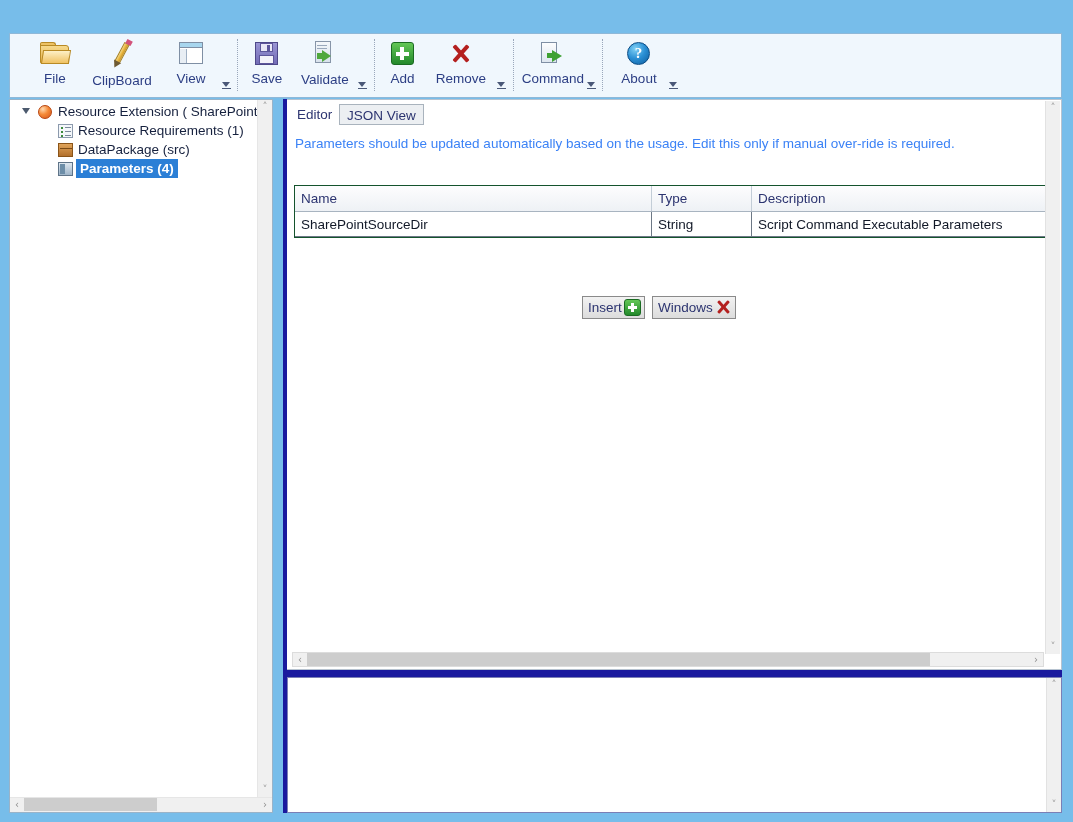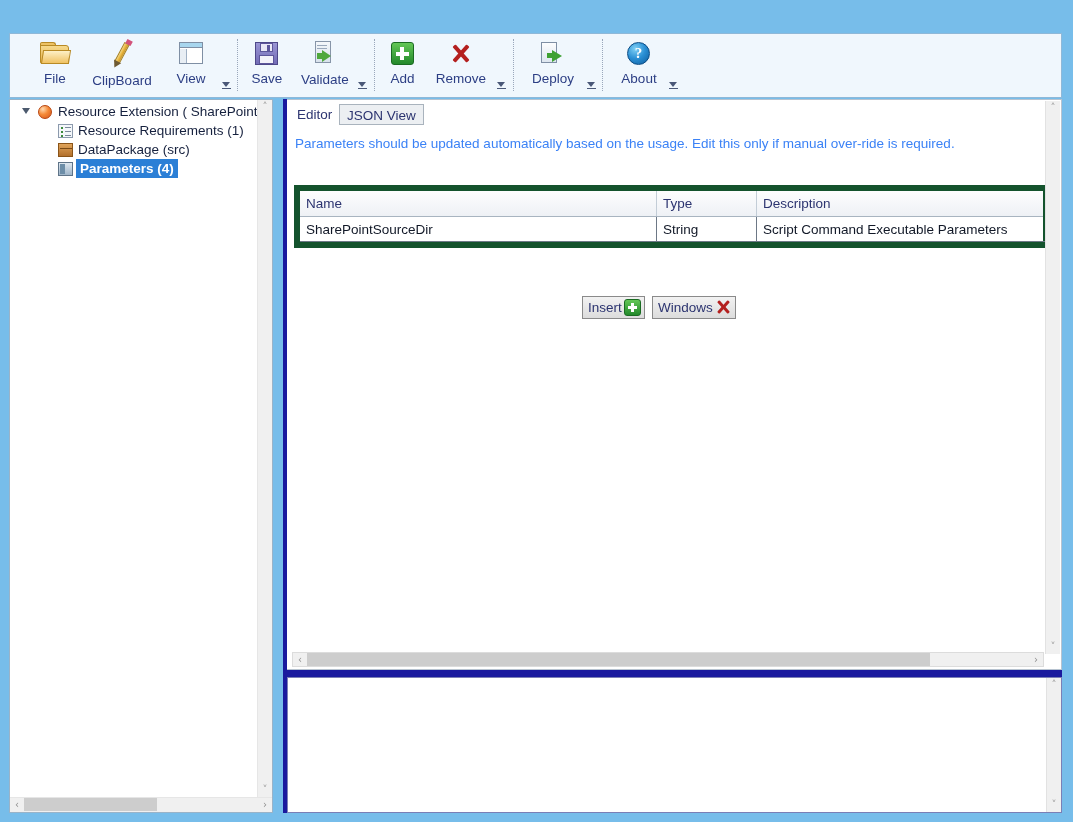--- a/index.html
+++ b/index.html
@@ -553,21 +553,21 @@
     color: #3b82f6;
     white-space: nowrap;
   }
 
   
   #grid {
     position: absolute;
     left: 7px; top: 85px;
     width: 755px;
     background: #ffffff;
-    border: 6px solid #14532d;
+    border: 1px solid #14532d;
     box-sizing: border-box;
   }
   .grid-row {
     position: relative;
     height: 25px;
     white-space: nowrap;
     font-size: 0;
   }
   .grid-head {
     background: linear-gradient(#fdfdfe, #eef1f5);
@@ -848,21 +848,21 @@
     <div class="drop-arrow" style="left:487px;top:48px;"></div>
 
     <div class="group-sep" style="left:503px;"></div>
 
     <div class="tool-item" style="left:509px;width:68px;">
       <div class="tool-icon ic-deploy">
         <div class="page"></div>
           <div class="stem"></div>
           <div class="arrow"></div>
       </div>
-      <div class="tool-label">Deploy</div>
+      <div class="tool-label">Command</div>
     </div>
     <div class="drop-arrow" style="left:577px;top:48px;"></div>
 
     <div class="group-sep" style="left:592px;"></div>
 
     <div class="tool-item" style="left:598px;width:62px;">
       <div class="tool-icon ic-about">
         <div class="circ"></div>
           <div class="q">?</div>
       </div>

